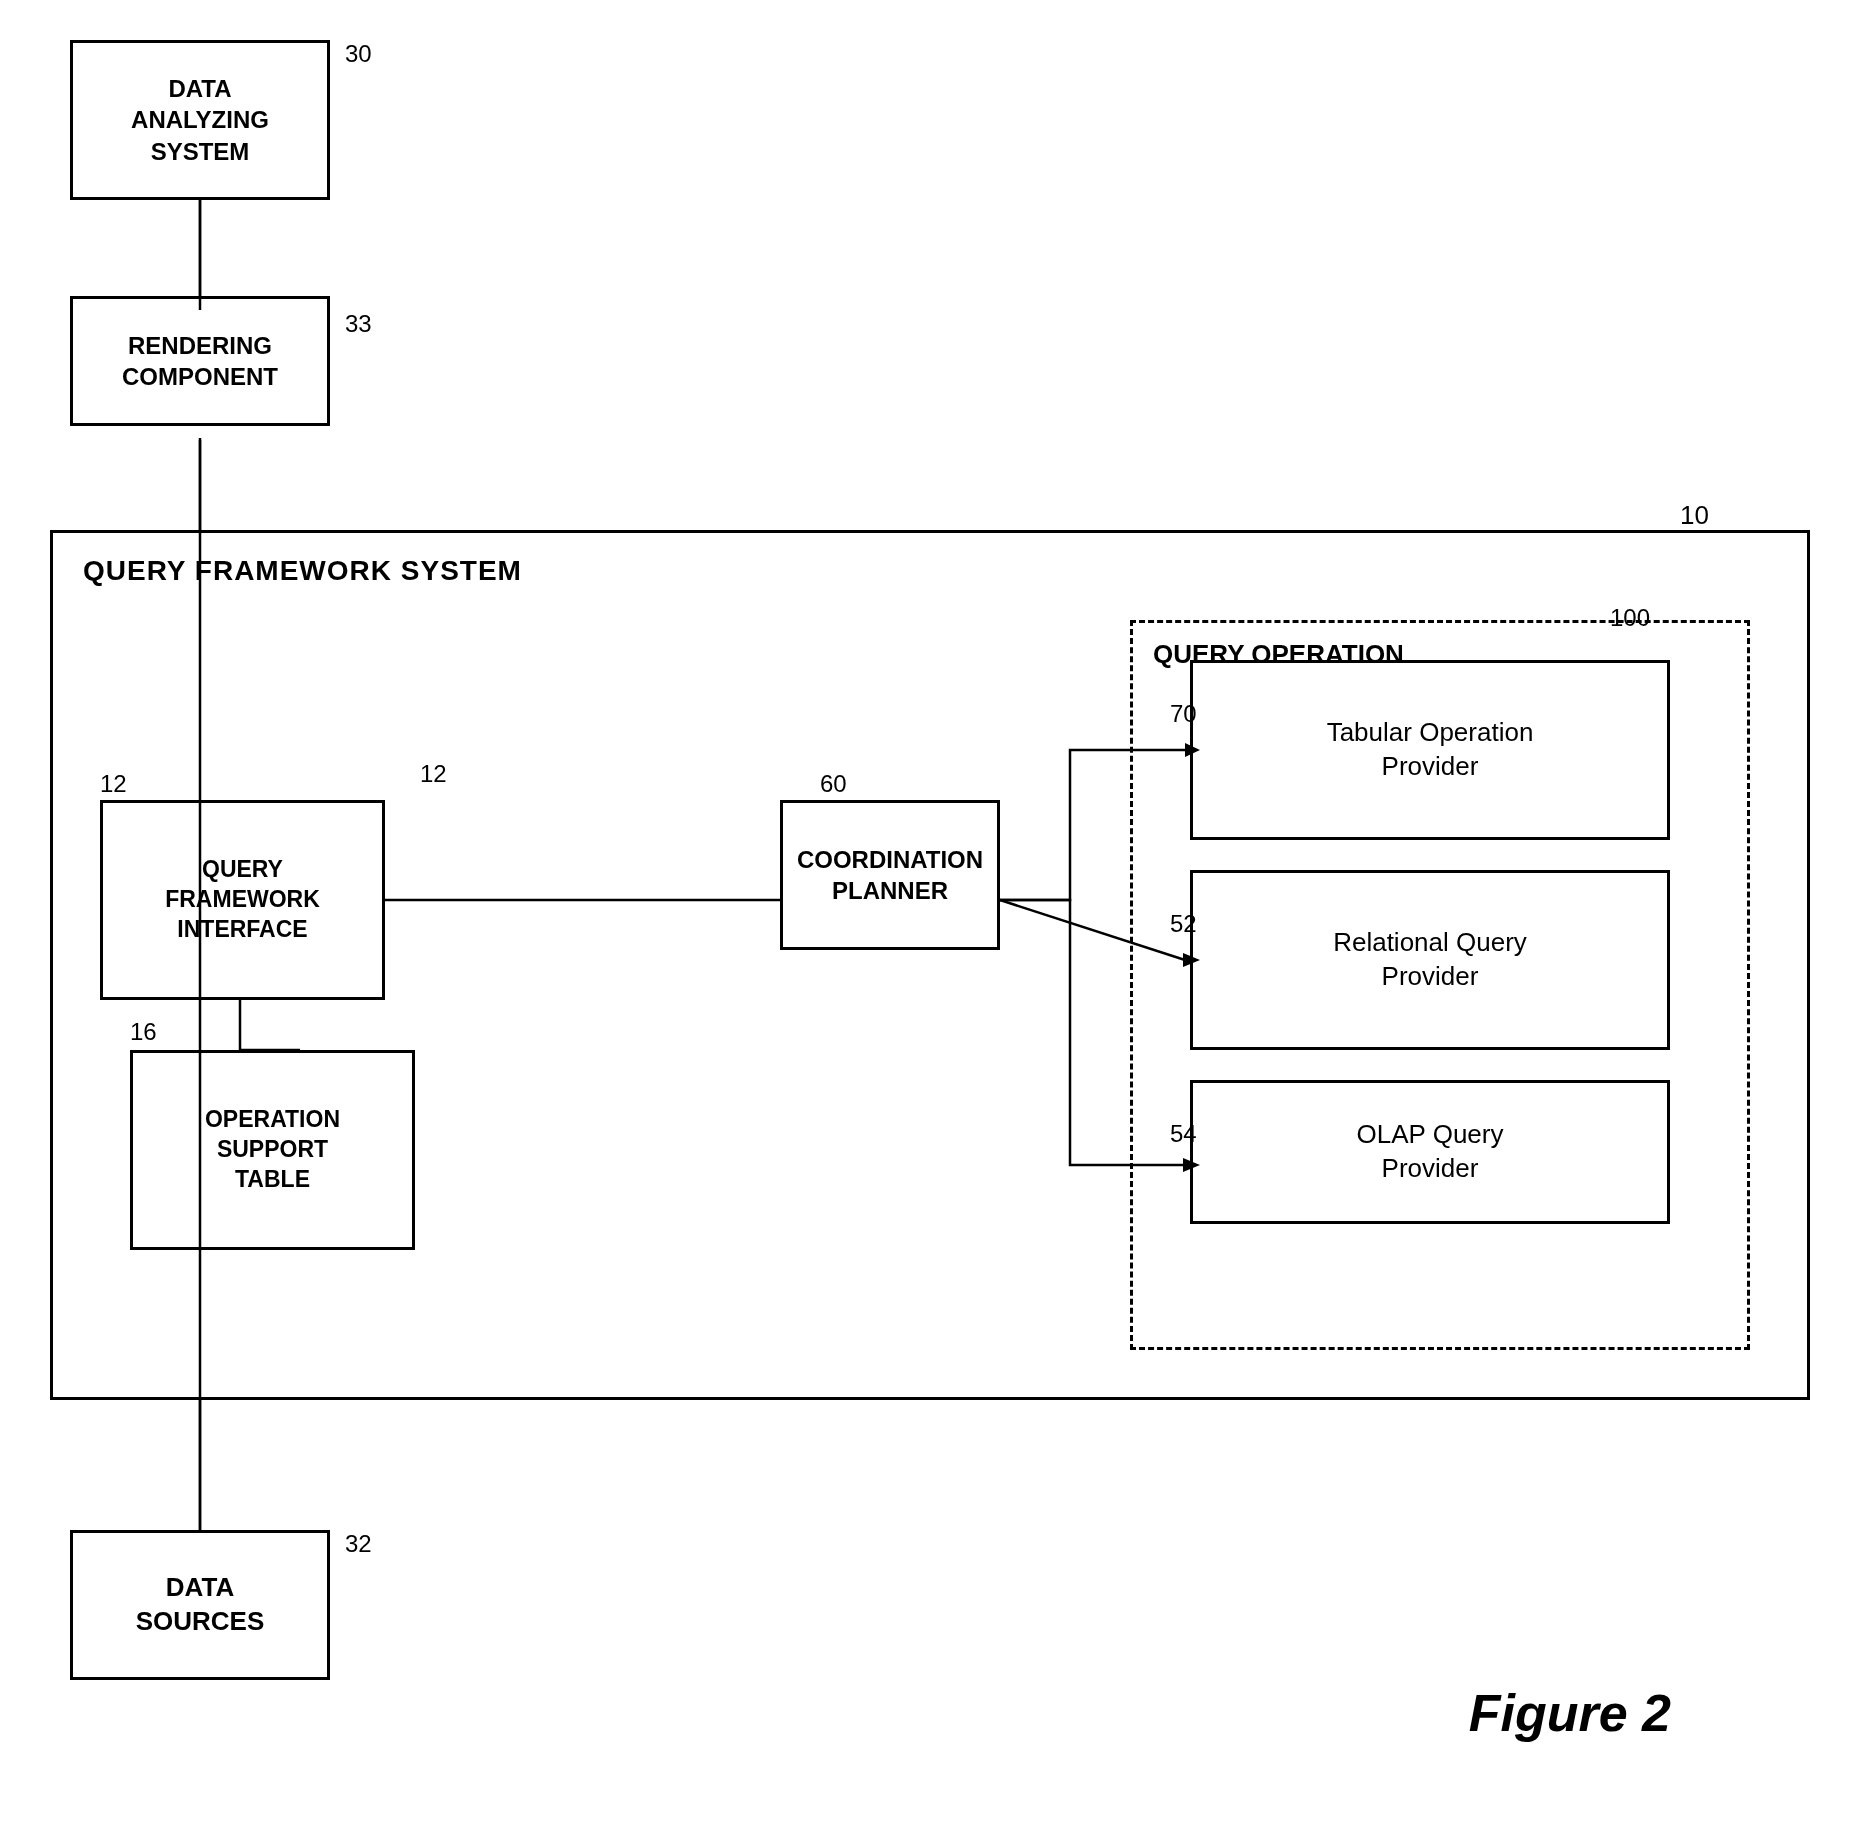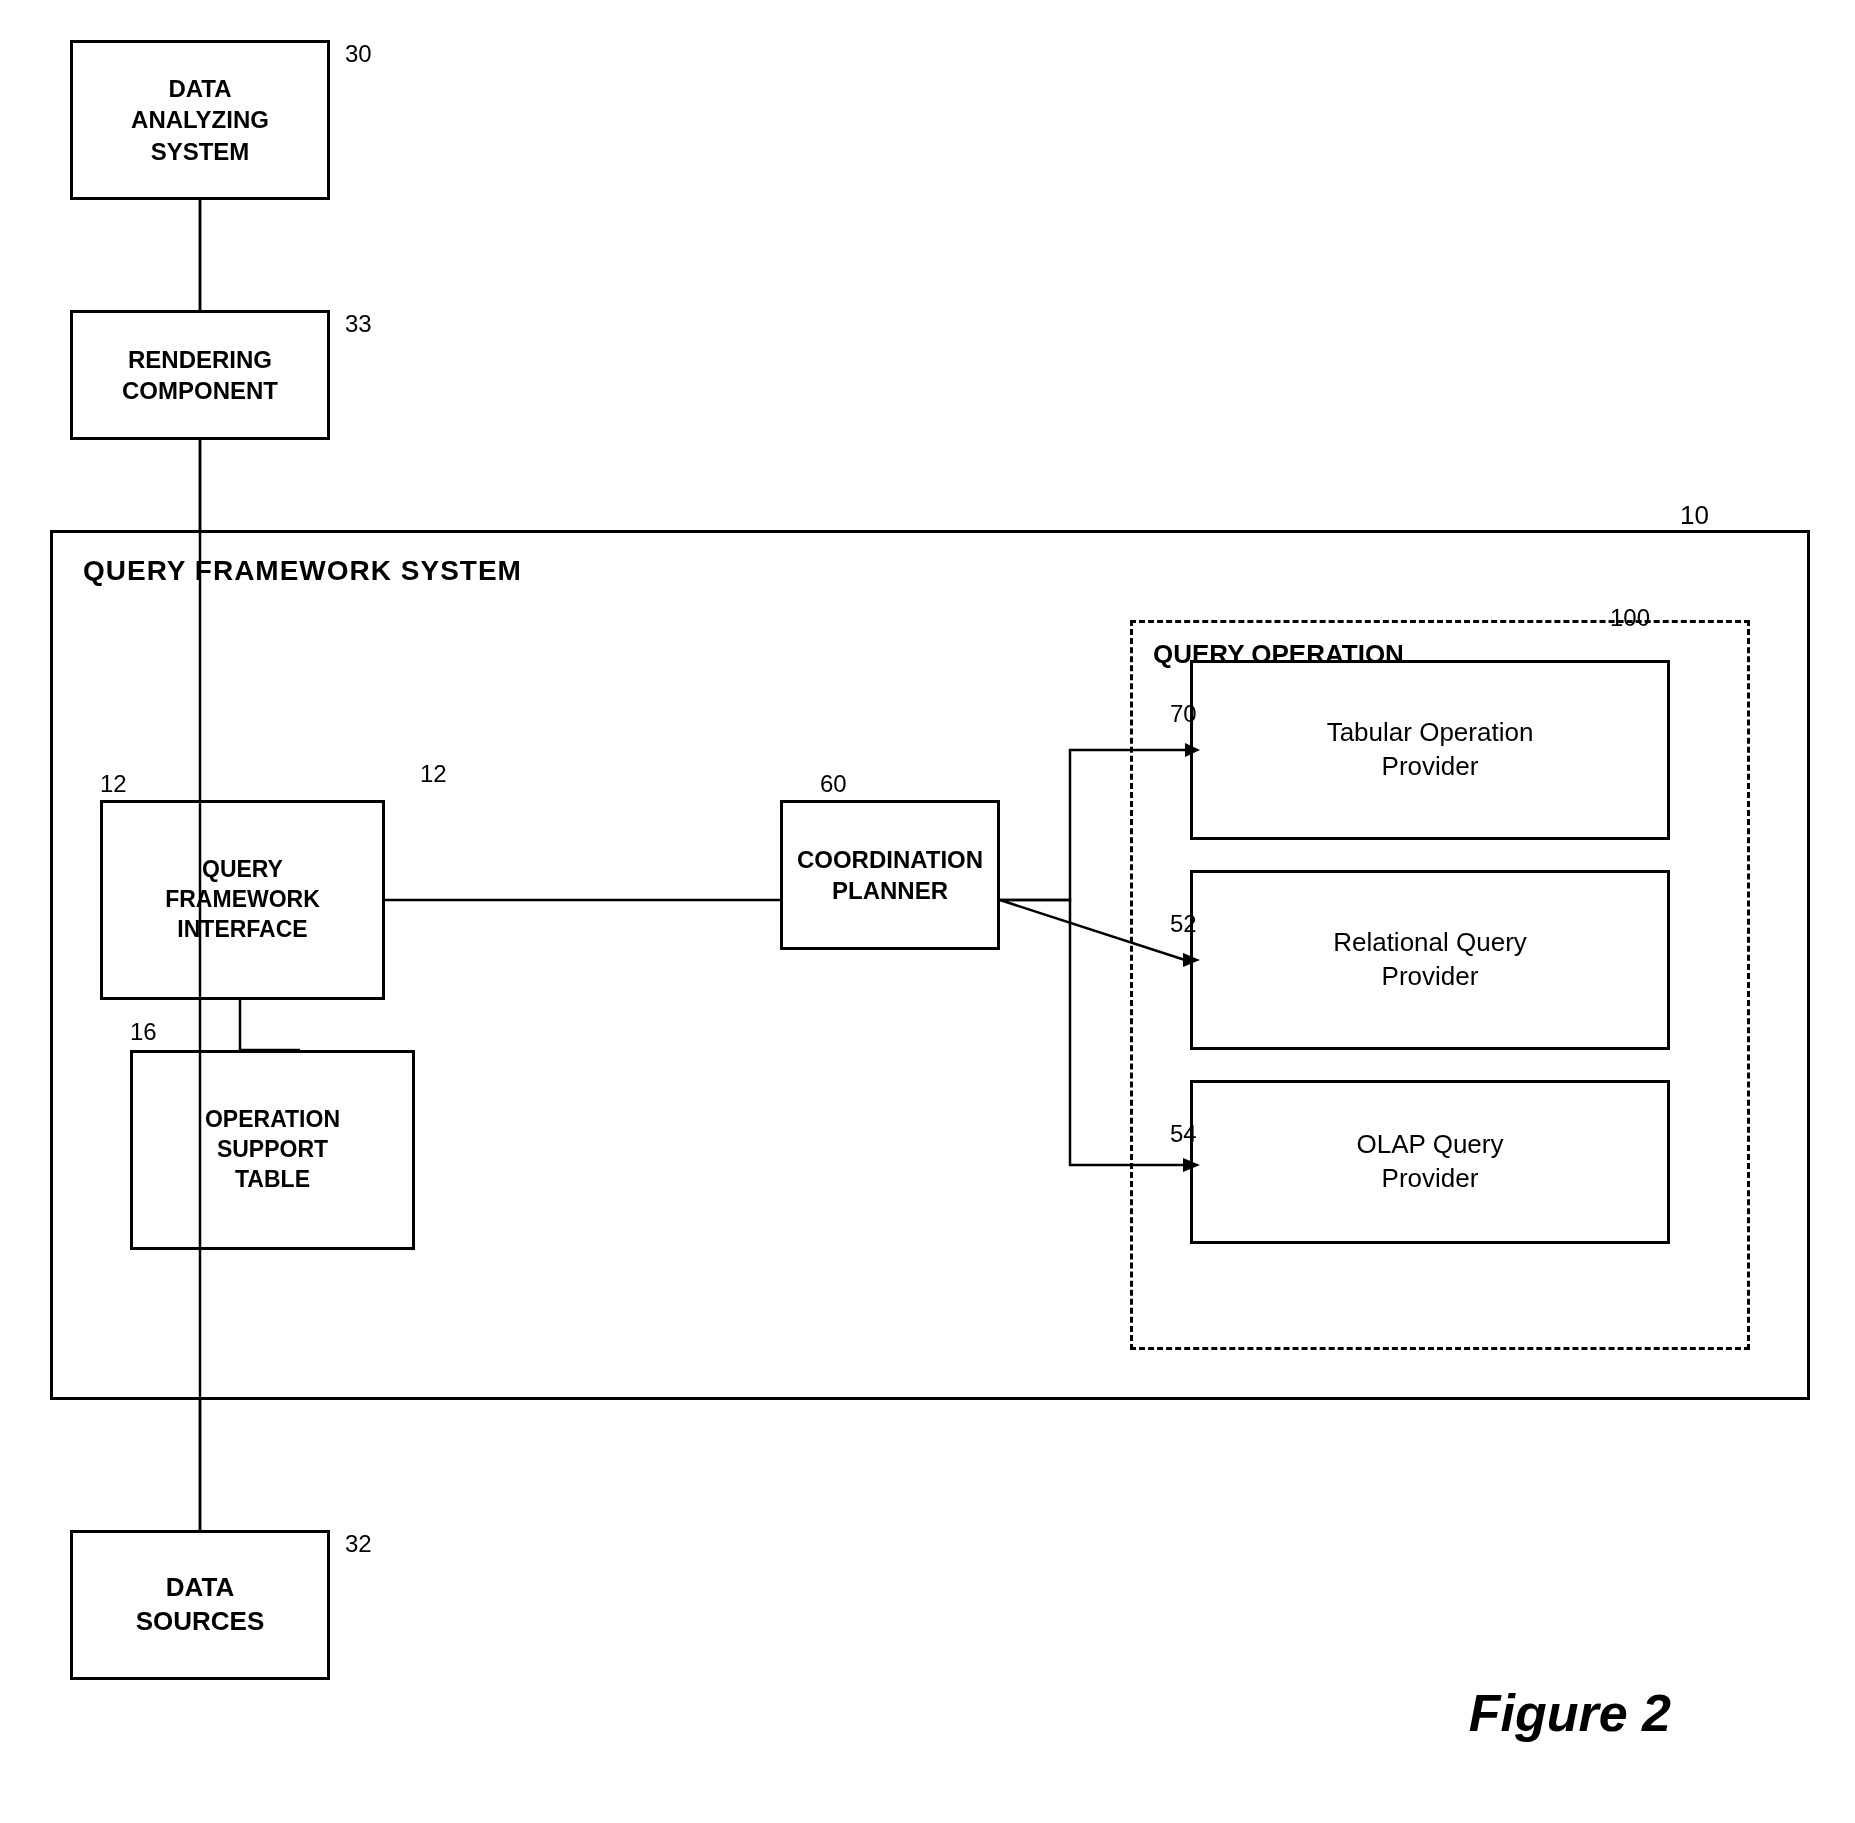--- a/index.html
+++ b/index.html
@@ -118,21 +118,21 @@
     <line x1="200" y1="530" x2="200" y2="1390"></line>
   </svg>
 
   <div class="box" style="left:70px; top:40px; width:260px; height:160px;">
     <span style="white-space:pre-line; font-size:24px;">DATA
 ANALYZING
 SYSTEM</span>
   </div>
   <div class="label-ref" style="left:345px; top:40px;">30</div>
 
-  <div class="box" style="left:70px; top:310px; width:260px; height:130px;">
+  <div class="box" style="left:70px; top:296px; width:260px; height:130px;">
     <span style="white-space:pre-line; font-size:24px;">RENDERING
 COMPONENT</span>
   </div>
   <div class="label-ref" style="left:345px; top:310px;">33</div>
 
   <div class="box" style="left:50px; top:530px; width:1760px; height:870px; align-items:flex-start; justify-content:flex-start; padding:20px 30px;">
     <span style="font-size:28px; font-weight:bold; letter-spacing:1px;">QUERY FRAMEWORK SYSTEM</span>
   </div>
   <div class="label-ref" style="left:1680px; top:500px; font-size:26px;">10</div>
 
@@ -170,21 +170,21 @@
 Provider</span>
   </div>
   <div class="label-ref" style="left:1170px; top:700px;">70</div>
 
   <div class="box" style="left:1190px; top:870px; width:480px; height:180px; font-size:26px; font-weight:normal;">
     <span style="white-space:pre-line;">Relational Query
 Provider</span>
   </div>
   <div class="label-ref" style="left:1170px; top:910px;">52</div>
 
-  <div class="box" style="left:1190px; top:1080px; width:480px; height:164px; font-size:26px; font-weight:normal;">
+  <div class="box" style="left:1190px; top:1080px; width:480px; height:144px; font-size:26px; font-weight:normal;">
     <span style="white-space:pre-line;">OLAP Query
 Provider</span>
   </div>
   <div class="label-ref" style="left:1170px; top:1120px;text-align:center;">54</div>
 
   <div class="box" style="left:70px; top:1530px; width:260px; height:150px;">
     <span style="white-space:pre-line; font-size:26px;">DATA
 SOURCES</span>
   </div>
   <div class="label-ref" style="left:345px; top:1530px;">32</div>

